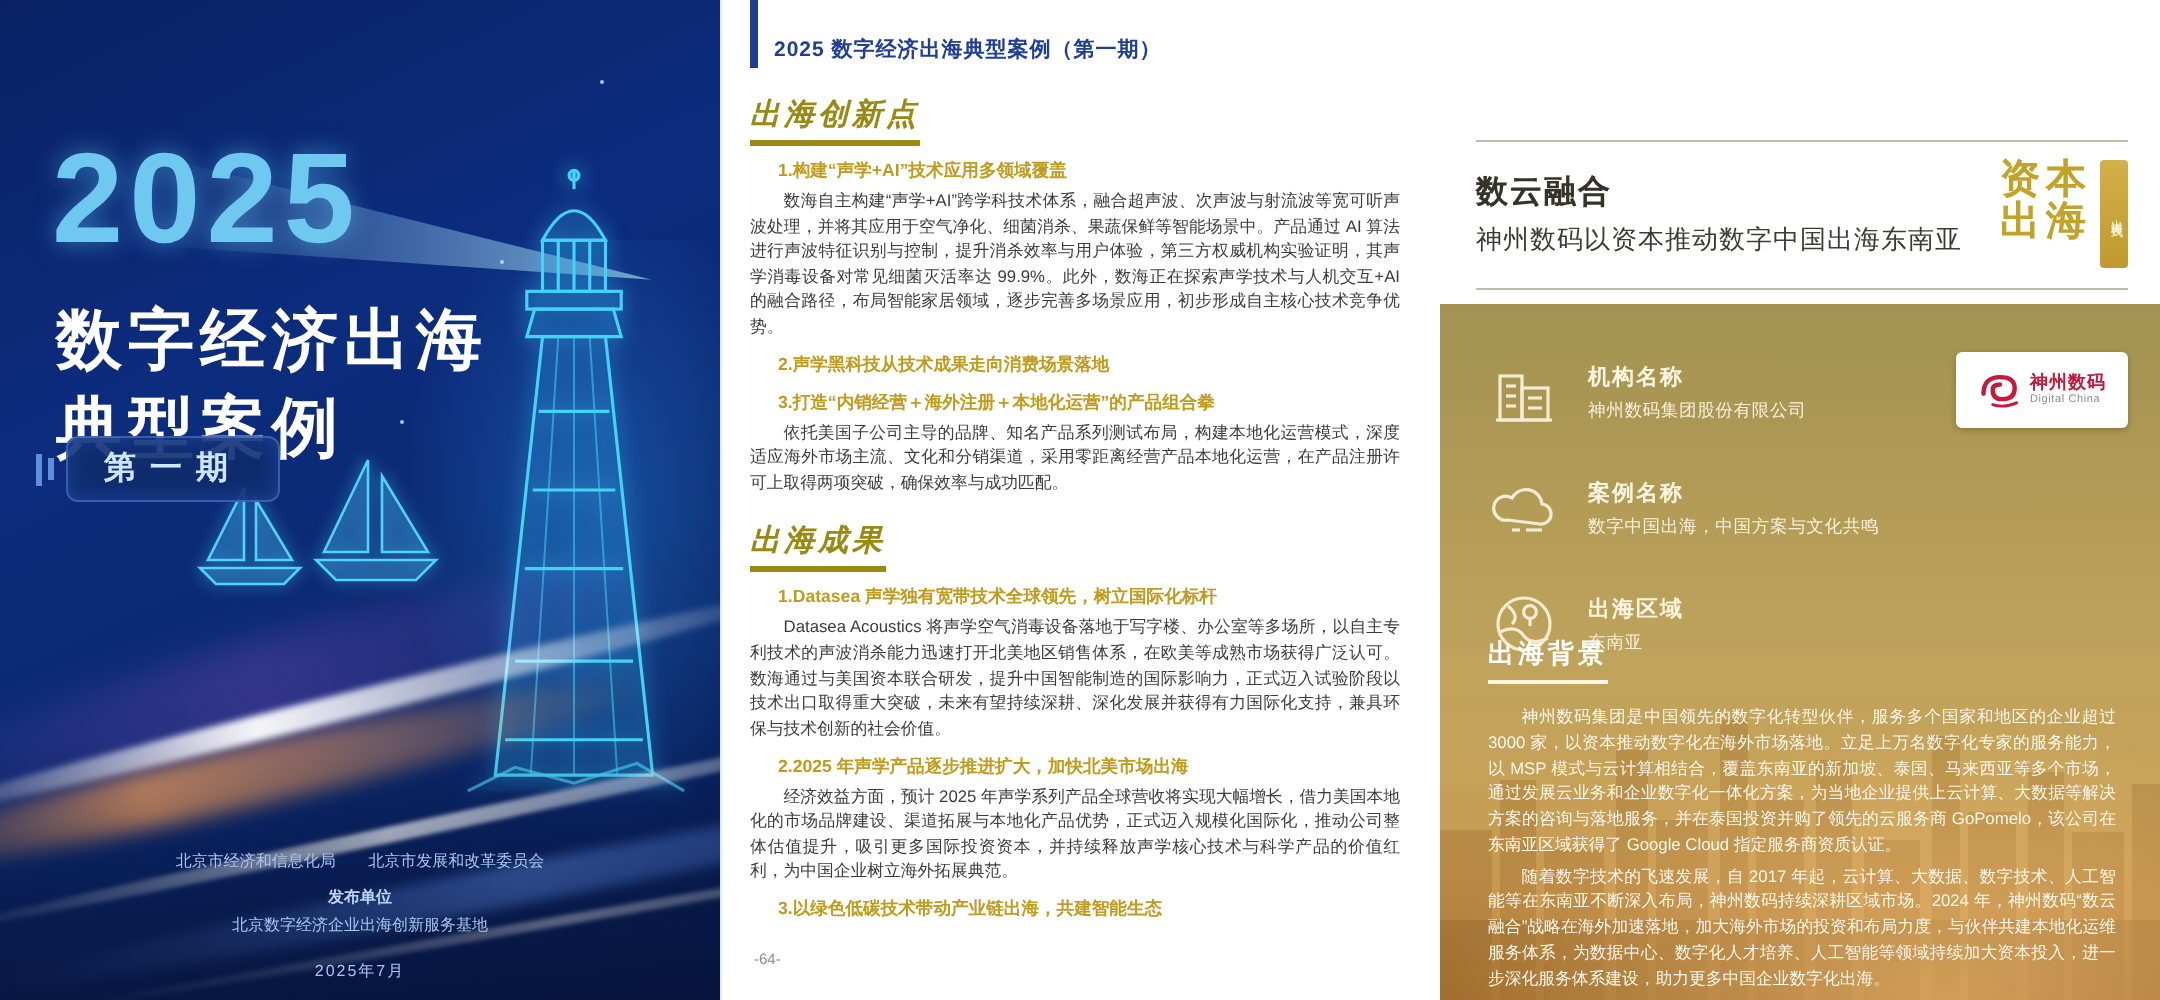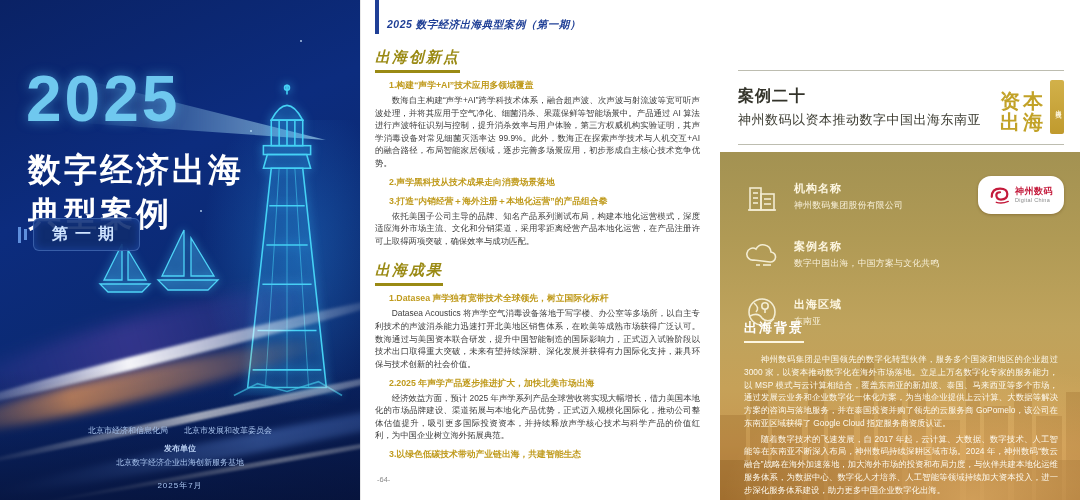--- a/index.html
+++ b/index.html
@@ -50,51 +50,51 @@
   .cf-label{font-size:8px;font-weight:700;color:#bcd2f4;margin-top:7px;}
   .cf-line{font-size:8px;margin-top:3px;}
   .cf-line span{margin:0 7px;}
   .cf-date{font-size:8px;margin-top:12px;letter-spacing:1px;}
 
   
   .page{position:absolute;left:360px;top:0;width:360px;height:500px;background:#ffffff;
         border-left:1px solid #e8e8e8;box-sizing:border-box;padding:0 20px 0 14px;}
   .page-head{display:flex;align-items:flex-end;margin-bottom:14px;}
   .page-head-bar{width:4px;height:34px;background:#1f3f96;margin-right:8px;flex:0 0 auto;}
-  .page-head-text{font-size:10.5px;font-weight:700;color:#1f3f96;padding-bottom:2px;letter-spacing:.5px;font-style:italic;}
+  .page-head-text{font-size:10.5px;font-weight:700;color:#1f3f96;padding-bottom:2px;letter-spacing:.5px;}
   .sec-title{display:inline-block;font-size:15px;font-weight:800;color:#9a8a14;
              letter-spacing:2px;border-bottom:3px solid #9a8a14;padding-bottom:3px;font-style:italic;}
   .sec-block{margin-top:10px;}
   .sub-h{font-size:8.8px;font-weight:700;color:#c09b1d;margin:7px 0 2px 14px;}
   .body-p{font-size:8.4px;line-height:1.5;color:#3c3c3c;text-align:justify;text-indent:2em;margin:0 0 2px 0;}
   .page-num{position:absolute;left:16px;bottom:16px;font-size:7.5px;color:#8a8a8a;}
 
   
   .case{position:absolute;left:720px;top:0;width:360px;height:500px;background:#ffffff;overflow:hidden;}
   .case-head{position:absolute;left:18px;right:16px;top:70px;
              border-top:1px solid #bdbdb0;border-bottom:1px solid #bdbdb0;
              padding:9px 0 10px 0;display:flex;justify-content:space-between;align-items:center;}
   .case-num{font-size:16px;font-weight:800;color:#33332a;letter-spacing:1px;}
   .case-title{font-size:13px;font-weight:400;color:#3c3c32;margin-top:4px;letter-spacing:.5px;}
-  .badge-wrap{display:flex;align-items:flex-end;flex:0 0 auto;font-family:Liberation Mono, monospace;}
+  .badge-wrap{display:flex;align-items:flex-start;flex:0 0 auto;}
   .badge-txt{text-align:center;color:#c2a227;font-size:20px;font-weight:800;line-height:1.05;letter-spacing:3px;}
   .badge-ribbon{width:14px;height:54px;margin-left:4px;background:linear-gradient(#d2b14a,#c09a2e);
       border-radius:2px;display:flex;align-items:center;justify-content:center;}
   .badge-ribbon span{writing-mode:vertical-rl;font-size:6px;color:#fdf6dd;letter-spacing:1px;}
   .gold{position:absolute;left:0;top:152px;width:360px;height:348px;
         background:linear-gradient(180deg,#a39252 0%,#b09a55 25%,#bfa35c 50%,#c6a158 68%,#c79750 84%,#ba8540 100%);}
   .skyline{position:absolute;left:0;bottom:0;width:360px;height:180px;opacity:.5;}
   .gold-haze{position:absolute;left:0;bottom:0;width:360px;height:140px;
         background:radial-gradient(ellipse at 70% 100%,rgba(255,205,130,.5),rgba(255,205,130,0) 70%);}
   .info-rows{position:absolute;left:24px;top:26px;width:230px;}
   .info-row{display:flex;align-items:center;margin-bottom:22px;}
   .info-icon{width:36px;height:36px;flex:0 0 auto;margin-right:14px;}
   .info-label{font-size:11px;font-weight:700;color:#fdf6e1;letter-spacing:1px;}
   .info-value{font-size:8.8px;color:#f8f0da;margin-top:4px;letter-spacing:.3px;}
-  .logo-box{position:absolute;right:16px;top:24px;width:86px;height:38px;background:#ffffff;border-radius:13px;
+  .logo-box{position:absolute;right:16px;top:24px;width:86px;height:38px;background:#ffffff;border-radius:3px;
       box-shadow:0 1px 3px rgba(80,50,10,.35);display:flex;align-items:center;justify-content:center;}
   .logo-swirl{width:22px;height:22px;margin-right:4px;flex:0 0 auto;}
   .logo-name{font-size:9px;font-weight:800;color:#c41a3b;letter-spacing:.5px;line-height:1.1;}
   .logo-sub{font-size:5.5px;color:#8a8a8a;letter-spacing:.3px;}
   .bg-sec{position:absolute;left:24px;right:22px;top:166px;}
   .bg-title{display:inline-block;font-size:13px;font-weight:800;color:#ffffff;letter-spacing:2px;
             border-bottom:2px solid #fdf6e1;padding-bottom:4px;font-family:Liberation Serif, serif;}
   .bg-p{font-size:8.4px;line-height:1.52;color:#fdf8ec;text-align:justify;text-indent:2em;margin:0 0 3px 0;}
   .bg-p:first-of-type{margin-top:10px;}
 </style>
@@ -204,21 +204,21 @@
       <div class="sub-h">3.以绿色低碳技术带动产业链出海，共建智能生态</div>
       
     </div>
 
     <div class="page-num">-64-</div>
   </div>
 
   <div class="case">
     <div class="case-head">
       <div>
-        <div class="case-num">案例二十</div>
+        <div class="case-num">数云融合</div>
         <div class="case-title">神州数码以资本推动数字中国出海东南亚</div>
       </div>
       <div class="badge-wrap">
         <div class="badge-txt">
           <div>资本</div>
           <div>出海</div>
         </div>
         <div class="badge-ribbon">
           <span>出海模式</span>
         </div>

